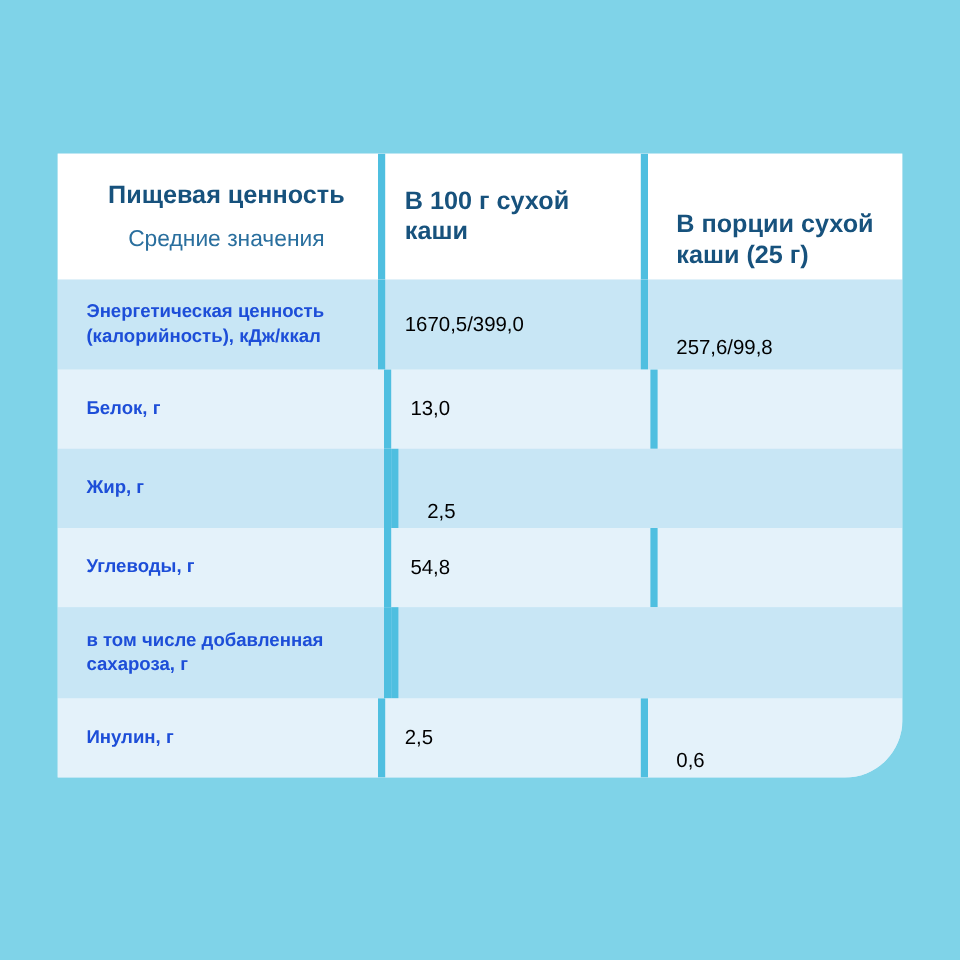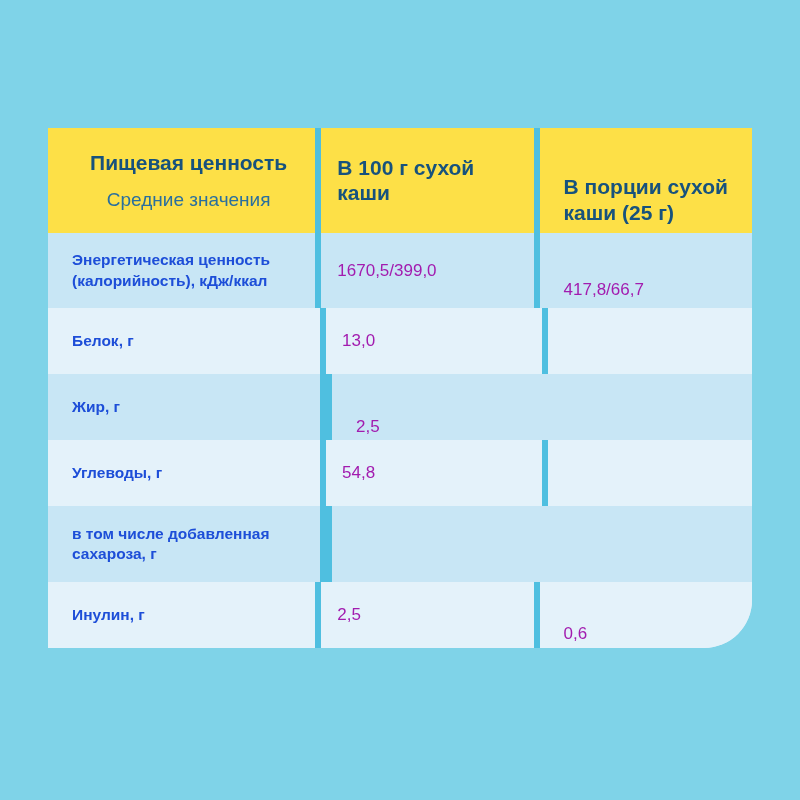--- a/index.html
+++ b/index.html
@@ -52,21 +52,21 @@
 
   .sep {
     width: 6px;
     background: #4fbfe0;
     flex: 0 0 6px;
   }
 
   
   .header-row {
     height: 108px;
-    background: #fde047;
+    background: #ffffff;
   }
   .header-row .sep { background: #4fbfe0; }
   .header-title {
     font-size: 21px;
     font-weight: bold;
     color: #17527d;
     line-height: 1.22;
   }
   .header-sub {
     font-size: 19px;
@@ -96,21 +96,21 @@
 
   .label {
     font-size: 15.5px;
     font-weight: bold;
     color: #1d4ed8;
     line-height: 1.3;
   }
   .value {
     font-size: 17px;
     font-weight: normal;
-    color: #a21caf;
+    color: #000000;
     line-height: 1.3;
   }
 </style>
 </head>
 <body>
 
 <div class="card">
   <div class="table">
 
     <div class="row header-row">
@@ -131,21 +131,21 @@
     <div class="row data-row row-tall row-dark">
       <div class="cell c0">
         <span class="label">Энергетическая ценность (калорийность), кДж/ккал</span>
       </div>
       <div class="sep"></div>
       <div class="cell c1">
         <span class="value">1670,5/399,0</span>
       </div>
       <div class="sep"></div>
       <div class="cell c2">
-        <span class="value">417,8/66,7</span>
+        <span class="value">257,6/99,8</span>
       </div>
     </div>
 
     <div class="row data-row row-light">
       <div class="cell c0">
         <span class="label">Белок, г</span>
       </div>
       <div class="sep"></div>
       <div class="cell c1">
         <span class="value">13,0</span>

